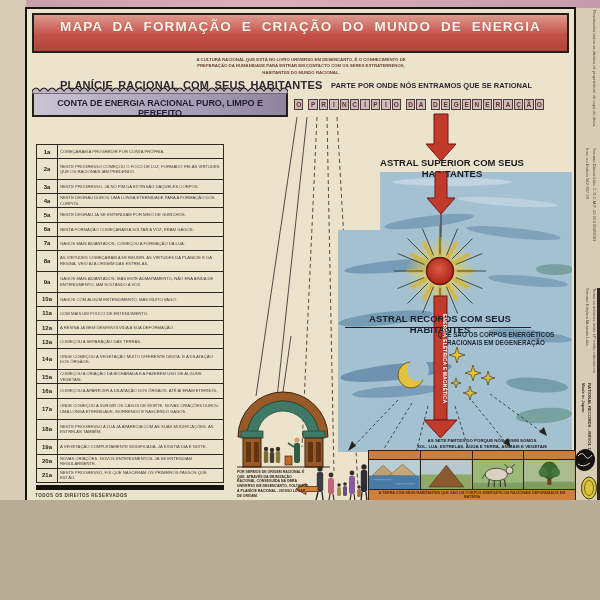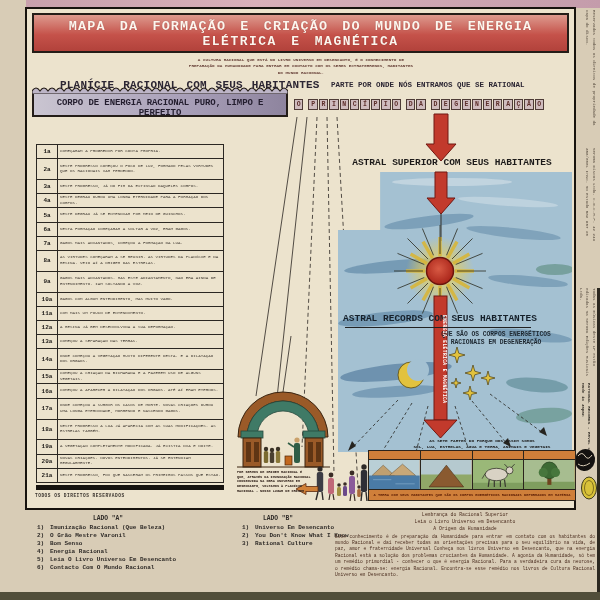--- a/index.html
+++ b/index.html
@@ -1,20 +1,20 @@
 <!DOCTYPE html>
 <html><head>
 <meta charset="utf-8">
 <style>
   * { box-sizing: border-box; margin: 0; padding: 0; }
   html,body { background:#b9ac96; }
   #page {
-    position: relative; width: 600px; height: 600px; overflow: hidden;
+    position: relative; width: 600px; height: 500px; overflow: hidden;
     background: #d8ccb6;
-    font-family: Liberation Mono, monospace;
+    font-family: Liberation Sans, sans-serif;
   }
   .abs { position: absolute; }
   
   #top-strip { left:26px; top:0; width:574px; height:8px;
     background: linear-gradient(90deg,#c8a0ac,#d9b0ba 40%,#c49cab); }
   #bottom-strip { left:0; top:592px; width:600px; height:8px; background:#514e3a; }
   #right-shade { left:597px; top:288px; width:3px; height:304px; background:#2c2820; }
   
   #frame { left:25px; top:7px; width:551px; height:503px;
     background:#ece3cd; border:2px solid #17130e; }
@@ -297,30 +297,29 @@
       <path d="M578,456 q4,-5 7,0 q3,5 7,-1 M578,464 q5,4 12,-1" stroke="#d8ccb6" stroke-width="1" fill="none"></path>
     </g>
     <g>
       <ellipse cx="589" cy="488" rx="7.5" ry="11" fill="#d8c23a" stroke="#3a3a1a" stroke-width="1"></ellipse>
       <ellipse cx="589" cy="488" rx="4.5" ry="7.5" fill="none" stroke="#6a5a18" stroke-width="0.8"></ellipse>
     </g>
   </svg>
 
   <div class="abs" id="banner">
     <div class="l1">MAPA DA FORMAÇÃO E CRIAÇÃO DO MUNDO DE ENERGIA</div>
-    <div class="l2">ELÉTRICA E MAGNÉTICA</div>
   </div>
 
   <div class="abs" id="intro">A CULTURA RACIONAL QUE ESTÁ NO LIVRO UNIVERSO EM DESENCANTO, É O CONHECIMENTO DE PREPARAÇÃO DA HUMANIDADE PARA ENTRAR EM CONTACTO COM OS SERES EXTRATERRENOS, HABITANTES DO MUNDO RACIONAL.</div>
 
   <div class="abs" id="planicie">PLANÍCIE RACIONAL COM SEUS HABITANTES</div>
   <div class="abs" id="parte">PARTE POR ONDE NÓS ENTRAMOS QUE SE RATIONAL</div>
 
   <div class="abs" id="corpo">
-    <span>CORPO DE ENERGIA RACIONAL PURO, LIMPO E PERFEITO</span>
+    <span>CONTA DE ENERGIA RACIONAL PURO, LIMPO E PERFEITO</span>
   </div>
   <svg class="abs" id="corpo-wave" viewBox="0 0 256 9" preserveAspectRatio="none">
     <path id="wave-path" fill="#bdb5c7" stroke="#241d18" stroke-width="1.2" d="M0,6 Q4,0 8,6 Q12,0 16,6 Q20,0 24,6 Q28,0 32,6 Q36,0 40,6 Q44,0 48,6 Q52,0 56,6 Q60,0 64,6 Q68,0 72,6 Q76,0 80,6 Q84,0 88,6 Q92,0 96,6 Q100,0 104,6 Q108,0 112,6 Q116,0 120,6 Q124,0 128,6 Q132,0 136,6 Q140,0 144,6 Q148,0 152,6 Q156,0 160,6 Q164,0 168,6 Q172,0 176,6 Q180,0 184,6 Q188,0 192,6 Q196,0 200,6 Q204,0 208,6 Q212,0 216,6 Q220,0 224,6 Q228,0 232,6 Q236,0 240,6 Q244,0 248,6 Q252,0 256,6 L256,9 L0,9 Z"></path>
   </svg>
 
   <div class="abs" id="tiles">
       <div class="tile">O</div>
       <div class="wgap"></div>
       <div class="tile">P</div>
       <div class="tile">R</div>

